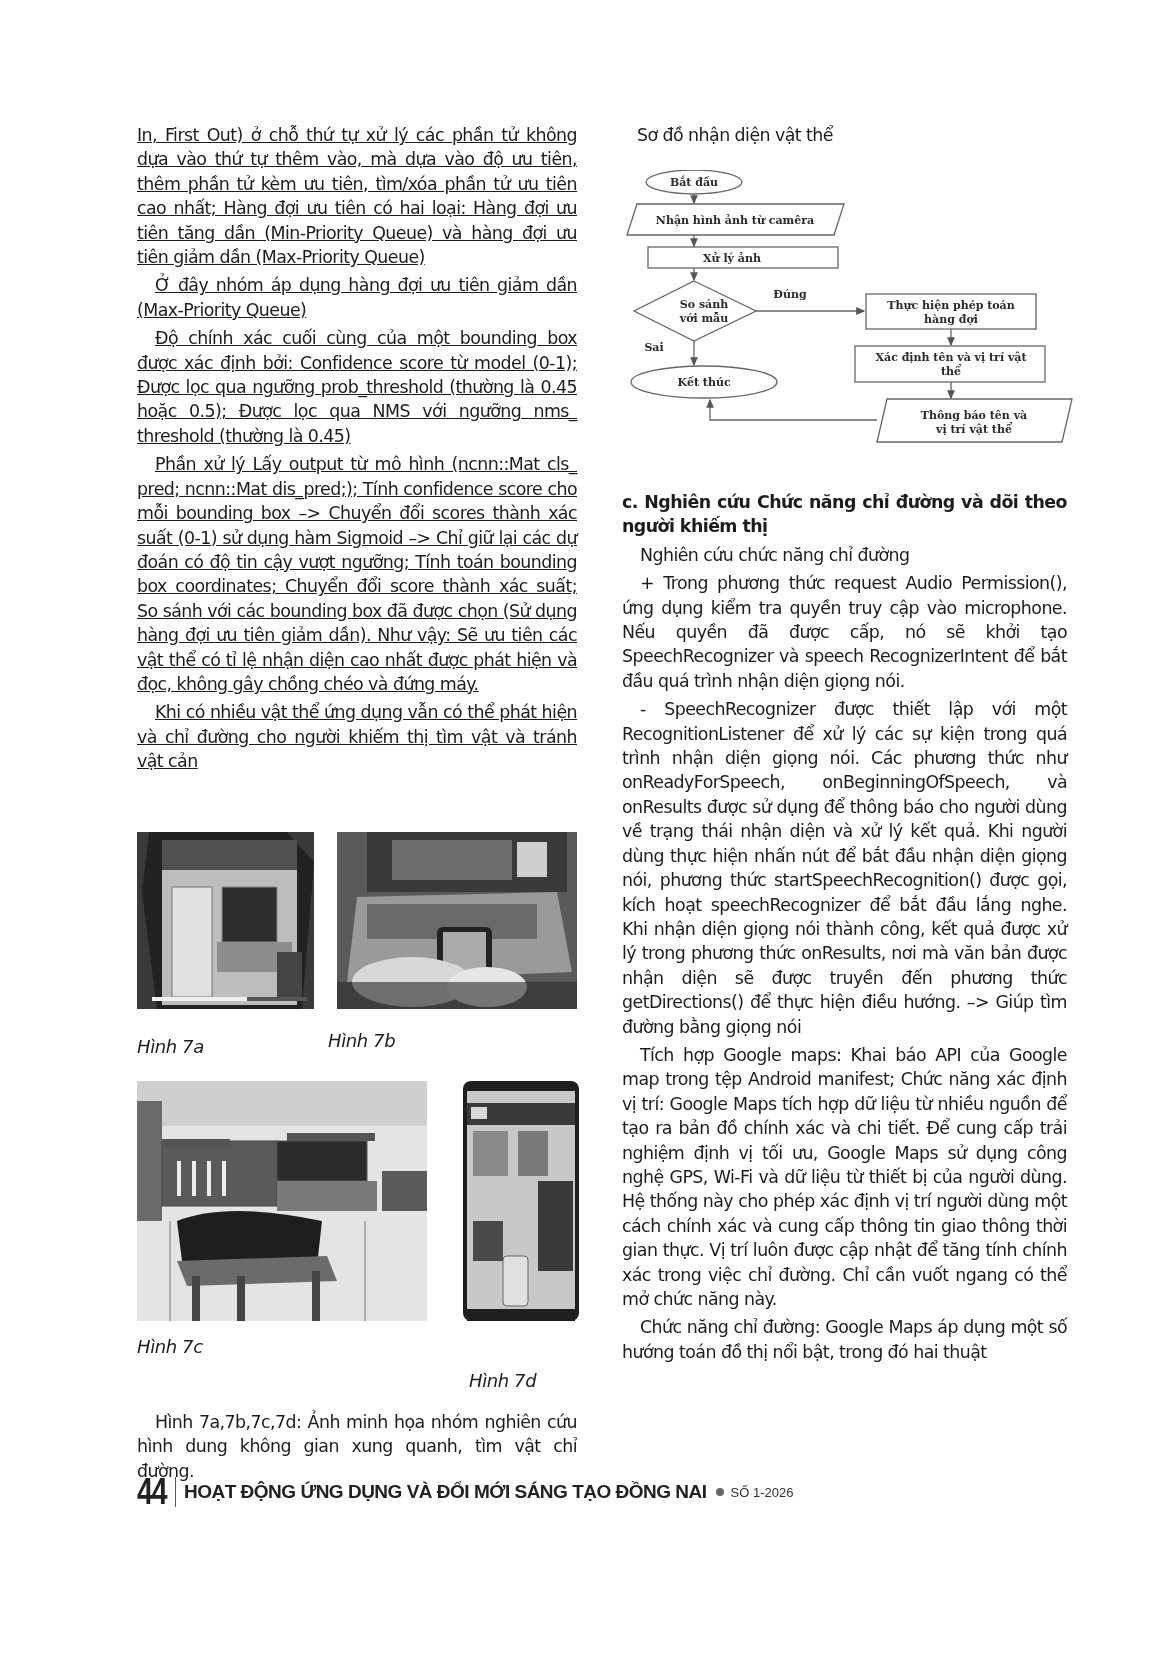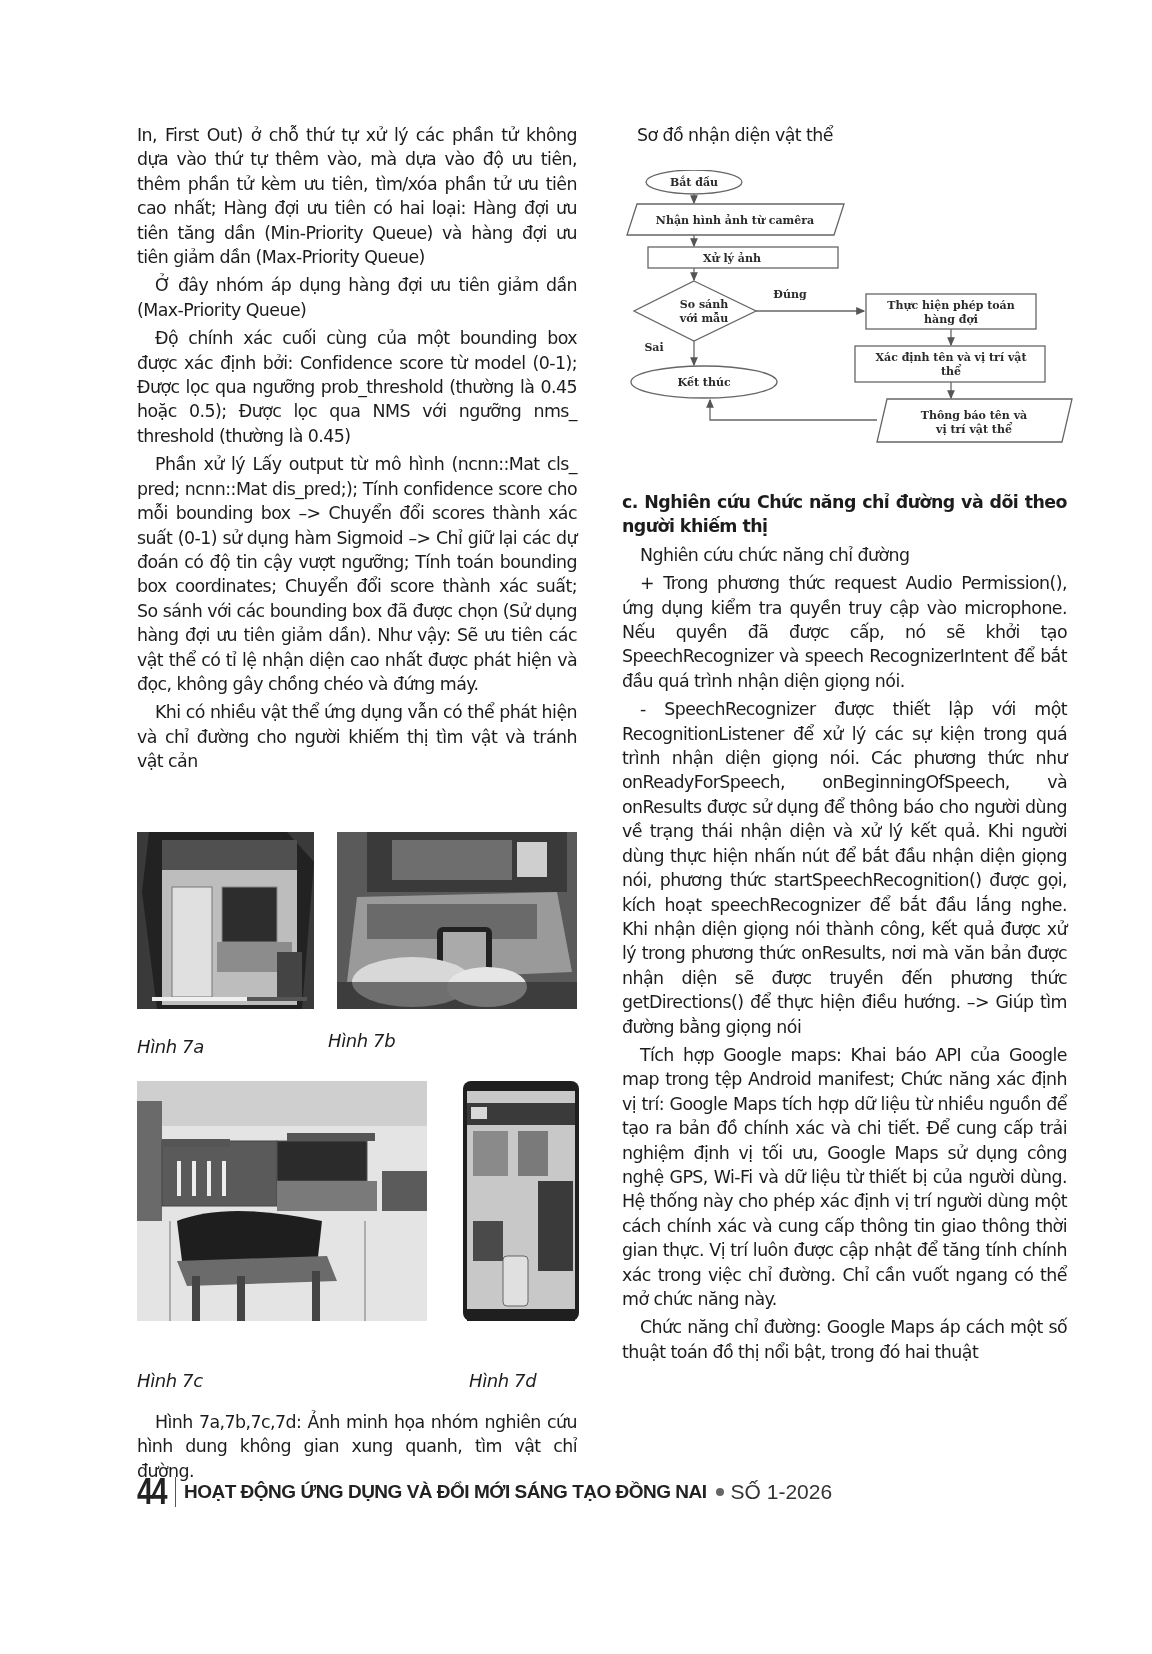--- a/index.html
+++ b/index.html
@@ -1,38 +1,38 @@
 <!DOCTYPE html>
 <html><head>
 <meta charset="utf-8">
 <style>
   html, body { margin: 0; padding: 0; background: #ffffff; }
   body { width: 1152px; height: 1654px; position: relative; overflow: hidden;
          font-family: "DejaVu Sans", "Liberation Sans", sans-serif; color: #1c1c1c; }
   .col { position: absolute; font-size: 17.4px; line-height: 24.4px; letter-spacing: -0.55px; }
   .col p { margin: 0 0 4px 0; text-align: justify; text-indent: 18px; }
   .col p.noindent { text-indent: 0; }
-  #left { left: 137px; top: 123px; width: 440px; }
+  #left { left: 137px; top: 123px; width: 440px; text-decoration: underline; }
   #right { left: 622px; top: 123px; width: 445px; }
   .heading { font-weight: bold; text-indent: 0 !important; margin-top: 4px !important; }
   .caption { position: absolute; font-style: italic; font-size: 18px; letter-spacing: -0.4px; }
   .photo { position: absolute; overflow: hidden; }
   .photo svg { display: block; }
 
   
   #flowchart { position: absolute; left: 622px; top: 170px; width: 460px; height: 300px; }
   .fc-text { font-family: "DejaVu Serif", "Liberation Serif", serif; font-weight: bold; font-size: 11px; fill: #2a2a2a; }
 
   
   #footer { position: absolute; left: 137px; top: 1472px; height: 40px; display: flex; align-items: center; }
   #page-number { font-family: "Liberation Sans", sans-serif; font-weight: bold; font-size: 36px; letter-spacing: -2px; color: #222; transform: scaleX(0.8); transform-origin: left; width: 34px; }
   #footer-divider { width: 1px; height: 30px; background: #555; margin: 0 8px 0 4px; }
   #journal-title { font-family: "Liberation Sans", sans-serif; font-weight: bold; font-size: 19px; letter-spacing: -0.5px; color: #222; }
   #footer-dot { display: inline-block; width: 8px; height: 8px; border-radius: 50%; background: #666; margin: 0 7px 0 9px; }
-  #issue { font-family: "Liberation Sans", sans-serif; font-size: 21px; color: #333; }
+  #issue { font-family: "Liberation Sans", sans-serif; font-size: 13px; color: #333; }
 </style>
 </head>
 <body>
 
 <div id="left" class="col">
   <p class="noindent">In, First Out) ở chỗ thứ tự xử lý các phần tử không dựa vào thứ tự thêm vào, mà dựa vào độ ưu tiên, thêm phần tử kèm ưu tiên, tìm/xóa phần tử ưu tiên cao nhất; Hàng đợi ưu tiên có hai loại: Hàng đợi ưu tiên tăng dần (Min-Priority Queue) và hàng đợi ưu tiên giảm dần (Max-Priority Queue)</p>
   <p>Ở đây nhóm áp dụng hàng đợi ưu tiên giảm dần (Max-Priority Queue)</p>
   <p>Độ chính xác cuối cùng của một bounding box được xác định bởi: Confidence score từ model (0-1); Được lọc qua ngưỡng prob_threshold (thường là 0.45 hoặc 0.5); Được lọc qua NMS với ngưỡng nms_ threshold (thường là 0.45)</p>
   <p>Phần xử lý Lấy output từ mô hình (ncnn::Mat cls_ pred; ncnn::Mat dis_pred;); Tính confidence score cho mỗi bounding box –&gt; Chuyển đổi scores thành xác suất (0-1) sử dụng hàm Sigmoid –&gt; Chỉ giữ lại các dự đoán có độ tin cậy vượt ngưỡng; Tính toán bounding box coordinates; Chuyển đổi score thành xác suất; So sánh với các bounding box đã được chọn (Sử dụng hàng đợi ưu tiên giảm dần). Như vậy: Sẽ ưu tiên các vật thể có tỉ lệ nhận diện cao nhất được phát hiện và đọc, không gây chồng chéo và đứng máy.</p>
   <p>Khi có nhiều vật thể ứng dụng vẫn có thể phát hiện và chỉ đường cho người khiếm thị tìm vật và tránh vật cản</p>
@@ -88,21 +88,21 @@
     <polygon points="40,180 190,175 200,200 50,205" fill="#6b6b6b"></polygon>
     <rect x="55" y="195" width="8" height="45" fill="#444"></rect>
     <rect x="100" y="195" width="8" height="45" fill="#444"></rect>
     <rect x="175" y="190" width="8" height="50" fill="#444"></rect>
     <rect x="25" y="58" width="68" height="8" fill="#555"></rect>
     <rect x="150" y="52" width="88" height="8" fill="#555"></rect>
     <line x1="33" y1="140" x2="33" y2="240" stroke="#777"></line>
     <line x1="228" y1="140" x2="228" y2="240" stroke="#777"></line>
   </svg>
 </div>
-<div class="caption" style="left:137px; top:1370px;">Hình 7c</div>
+<div class="caption" style="left:137px; top:1336px;">Hình 7c</div>
 
 <div class="photo" style="left:463px; top:1081px; width:116px; height:240px;">
   <svg width="116" height="240" viewBox="0 0 116 240">
     <rect width="116" height="240" rx="8" fill="#1f1f1f"></rect>
     <rect x="4" y="10" width="108" height="225" fill="#c8c8c8"></rect>
     <rect x="4" y="22" width="108" height="22" fill="#3a3a3a"></rect>
     <rect x="8" y="26" width="16" height="12" fill="#d8d8d8"></rect>
     <rect x="10" y="50" width="35" height="45" fill="#8a8a8a"></rect>
     <rect x="55" y="50" width="30" height="45" fill="#7a7a7a"></rect>
     <rect x="75" y="100" width="35" height="90" fill="#3a3a3a"></rect>
@@ -170,21 +170,21 @@
     <text class="fc-text" x="352" y="263" text-anchor="middle">vị trí vật thể</text>
   </svg>
 </div>
 
 <div id="right" class="col" style="top:486px;">
   <p class="heading">c. Nghiên cứu Chức năng chỉ đường và dõi theo người khiếm thị</p>
   <p>Nghiên cứu chức năng chỉ đường</p>
   <p>+ Trong phương thức request Audio Permission(), ứng dụng kiểm tra quyền truy cập vào microphone. Nếu quyền đã được cấp, nó sẽ khởi tạo SpeechRecognizer và speech RecognizerIntent để bắt đầu quá trình nhận diện giọng nói.</p>
   <p>- SpeechRecognizer được thiết lập với một RecognitionListener để xử lý các sự kiện trong quá trình nhận diện giọng nói. Các phương thức như onReadyForSpeech, onBeginningOfSpeech, và onResults được sử dụng để thông báo cho người dùng về trạng thái nhận diện và xử lý kết quả. Khi người dùng thực hiện nhấn nút để bắt đầu nhận diện giọng nói, phương thức startSpeechRecognition() được gọi, kích hoạt speechRecognizer để bắt đầu lắng nghe. Khi nhận diện giọng nói thành công, kết quả được xử lý trong phương thức onResults, nơi mà văn bản được nhận diện sẽ được truyền đến phương thức getDirections() để thực hiện điều hướng. –&gt; Giúp tìm đường bằng giọng nói</p>
   <p>Tích hợp Google maps: Khai báo API của Google map trong tệp Android manifest; Chức năng xác định vị trí: Google Maps tích hợp dữ liệu từ nhiều nguồn để tạo ra bản đồ chính xác và chi tiết. Để cung cấp trải nghiệm định vị tối ưu, Google Maps sử dụng công nghệ GPS, Wi-Fi và dữ liệu từ thiết bị của người dùng. Hệ thống này cho phép xác định vị trí người dùng một cách chính xác và cung cấp thông tin giao thông thời gian thực. Vị trí luôn được cập nhật để tăng tính chính xác trong việc chỉ đường. Chỉ cần vuốt ngang có thể mở chức năng này.</p>
-  <p>Chức năng chỉ đường: Google Maps áp cách một số thuật toán đồ thị nổi bật, trong đó hai thuật</p>
+  <p>Chức năng chỉ đường: Google Maps áp dụng một số hướng toán đồ thị nổi bật, trong đó hai thuật</p>
 </div>
 
 <div id="footer">
   <span id="page-number">44</span>
   <span id="footer-divider"></span>
   <span id="journal-title">HOẠT ĐỘNG ỨNG DỤNG VÀ ĐỔI MỚI SÁNG TẠO ĐỒNG NAI</span>
   <span id="footer-dot"></span>
   <span id="issue">SỐ 1-2026</span>
 </div>
 

